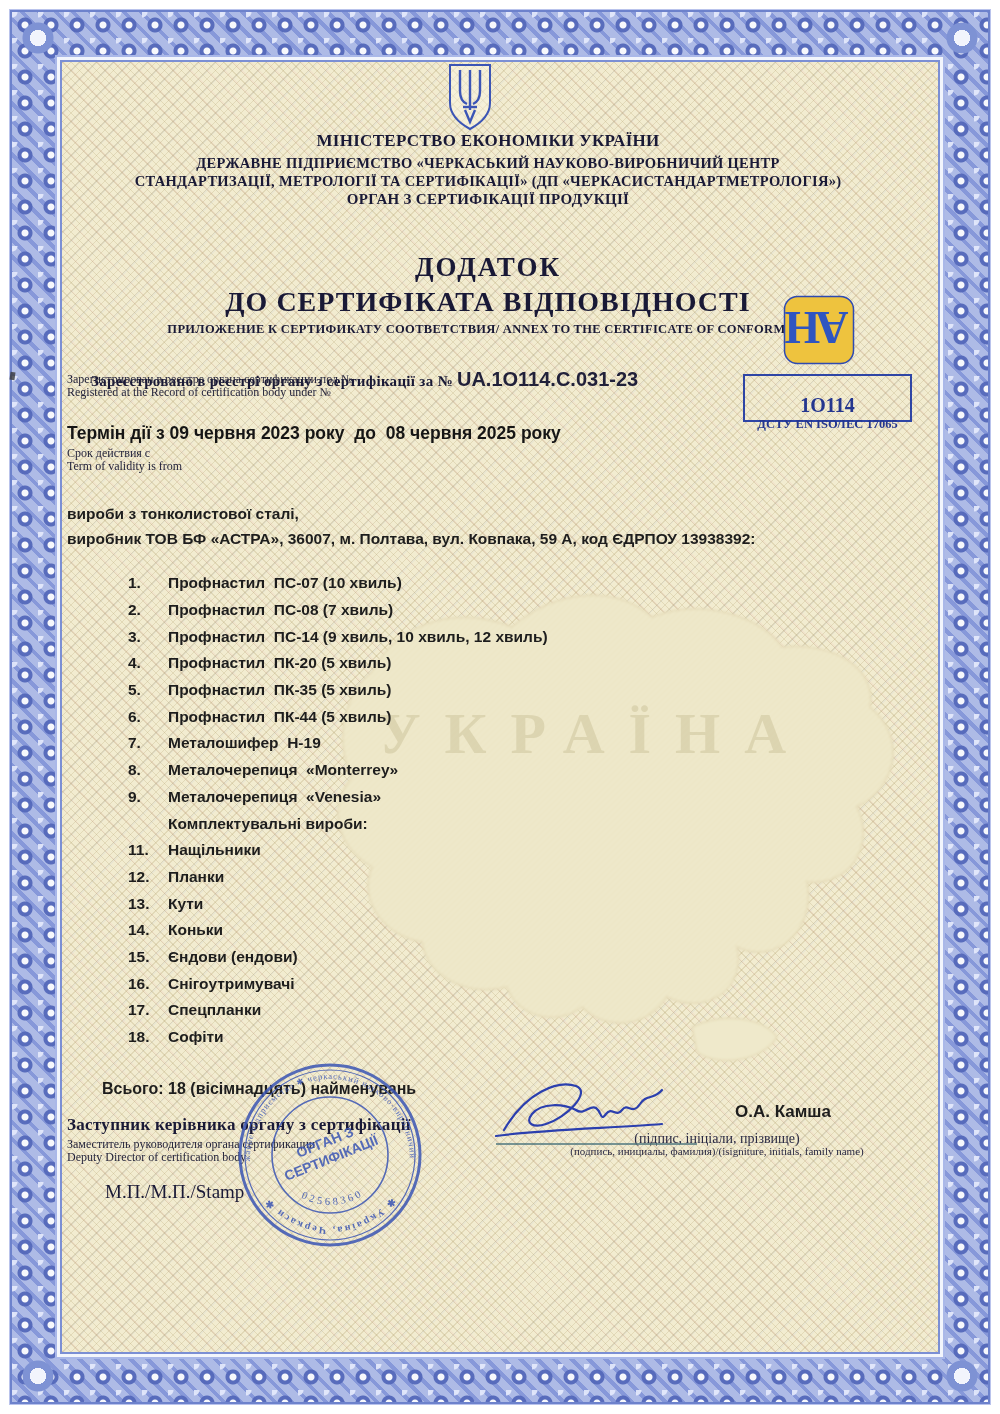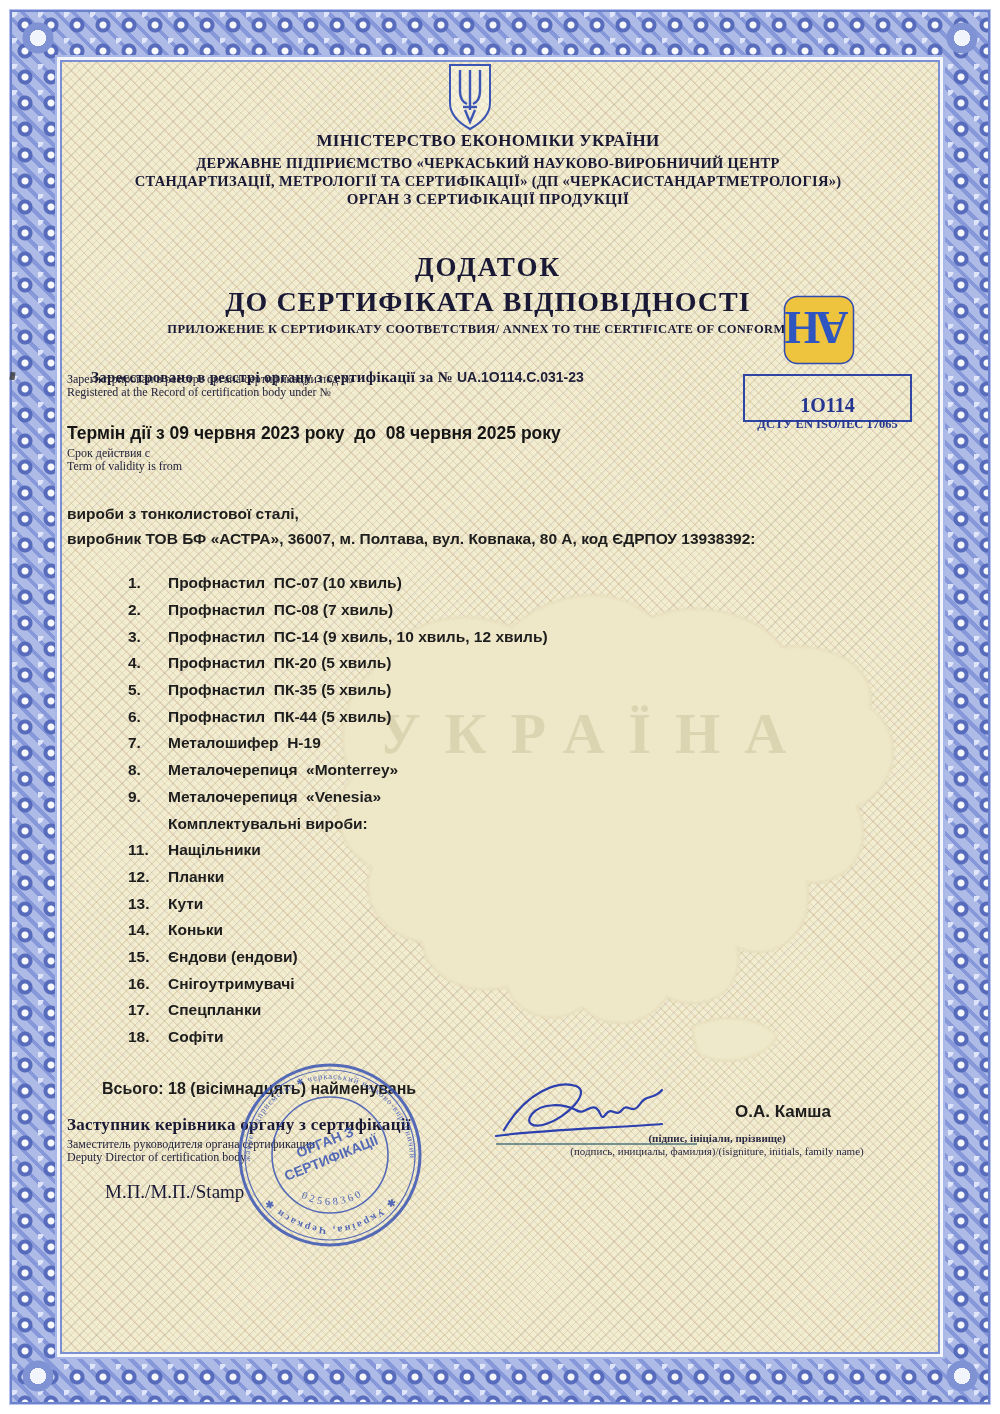--- a/index.html
+++ b/index.html
@@ -105,31 +105,31 @@
     <svg class="abs z3" style="left:721px;top:233px;" width="72" height="70" viewBox="0 0 72 70">
       <rect x="1.5" y="1.5" width="69" height="67" rx="13" fill="#eec33e" stroke="#2f4ab0" stroke-width="1.5"></rect>
       <text x="36" y="51" text-anchor="middle" font-size="46" font-weight="bold" fill="#2f55c0" font-family="Liberation Serif, serif" letter-spacing="-5" transform="rotate(180 36 34)">АН</text>
     </svg>
     <div class="abs z2 accr-box serif" style="left:681px;top:312px;width:165px;height:44px;">
       <div style="font-size:20px;line-height:24px;margin-top:17px;">1О114</div>
       <div style="font-size:12.5px;line-height:14px;">ДСТУ EN ISO/ІЕС 17065</div>
     </div>
 
     <div class="abs z2 pre" style="left:5px;top:288px;">
-      <span class="serif hline ink" style="font-size:15px;margin-top:8px;">Зареєстровано в реєстрі органу з сертифікації за № </span><span class="sans" style="font-size:14px;font-weight:bold;color:#21213a;">UA.1О114.С.031-23</span>
+      <span class="serif hline ink" style="font-size:15px;margin-top:8px;">Зареєстровано в реєстрі органу з сертифікації за № </span><span class="sans" style="font-size:20px;font-weight:bold;color:#21213a;">UA.1О114.С.031-23</span>
     </div>
     <div class="abs z2 serif sub" style="left:5px;top:311px;">Зарегистрирован в реестре органа сертификации под №</div>
     <div class="abs z2 serif sub" style="left:5px;top:324px;">Registered at the Record of certification body under №</div>
 
     <div class="abs z2 sans pre" style="left:5px;top:361px;font-size:17.5px;font-weight:bold;color:#151515;">Термін дії з 09 червня 2023 року  до  08 червня 2025 року</div>
     <div class="abs z2 serif sub" style="left:5px;top:385px;">Срок действия с</div>
     <div class="abs z2 serif sub" style="left:5px;top:398px;">Term of validity is from</div>
 
     <div class="abs z2 sans" style="left:5px;top:443px;font-size:15.5px;font-weight:bold;color:#1d1d1d;">вироби з тонколистової сталі,</div>
-    <div class="abs z2 sans" style="left:5px;top:468px;font-size:15.5px;font-weight:bold;color:#1d1d1d;">виробник ТОВ БФ «АСТРА», 36007, м. Полтава, вул. Ковпака, 80 А, код ЄДРПОУ 13938392:</div>
+    <div class="abs z2 sans" style="left:5px;top:468px;font-size:15.5px;font-weight:bold;color:#1d1d1d;">виробник ТОВ БФ «АСТРА», 36007, м. Полтава, вул. Ковпака, 59 А, код ЄДРПОУ 13938392:</div>
 
     <div class="abs z2 sans" style="left:66px;top:508px;">
       <div class="row">
           <span class="num">1.</span>
           <span class="lbl">Профнастил  ПС-07 (10 хвиль)</span>
         </div>
       <div class="row">
           <span class="num">2.</span>
           <span class="lbl">Профнастил  ПС-08 (7 хвиль)</span>
         </div>
@@ -238,18 +238,18 @@
       <g fill="none" stroke="#2b3fae" stroke-width="2.2" stroke-linecap="round">
         <path d="M12,56 C34,18 66,6 84,12 C100,18 74,44 54,50 C42,54 32,50 40,40 C50,28 72,30 84,36"></path>
         <path d="M84,36 C92,42 98,30 104,34 C110,38 108,48 114,40 C120,32 124,44 130,36 C136,28 140,42 148,30 C154,20 162,26 170,16"></path>
         <path d="M4,62 C44,56 120,54 170,50"></path>
       </g>
       <line x1="4" y1="70" x2="205" y2="70" stroke="#4d767e" stroke-width="1.4"></line>
     </svg>
 
     <div class="abs z2 sans" style="left:571px;top:1040px;width:300px;text-align:center;font-size:17px;font-weight:bold;color:#1d1d1d;">О.А. Камша</div>
     <div class="abs z2 serif" style="left:440px;top:1070px;width:430px;text-align:center;color:#2a2a44;">
-      <div style="font-size:11px;line-height:13px;font-weight:bold;">(підпис, ініціали, прізвище)</div>
+      <div style="font-size:14px;line-height:13px;">(підпис, ініціали, прізвище)</div>
       <div style="font-size:11px;line-height:13px;">(подпись, инициалы, фамилия)/(isigniture, initials, family name)</div>
     </div>
 
   </div>
 </div>
 
 </body></html>

